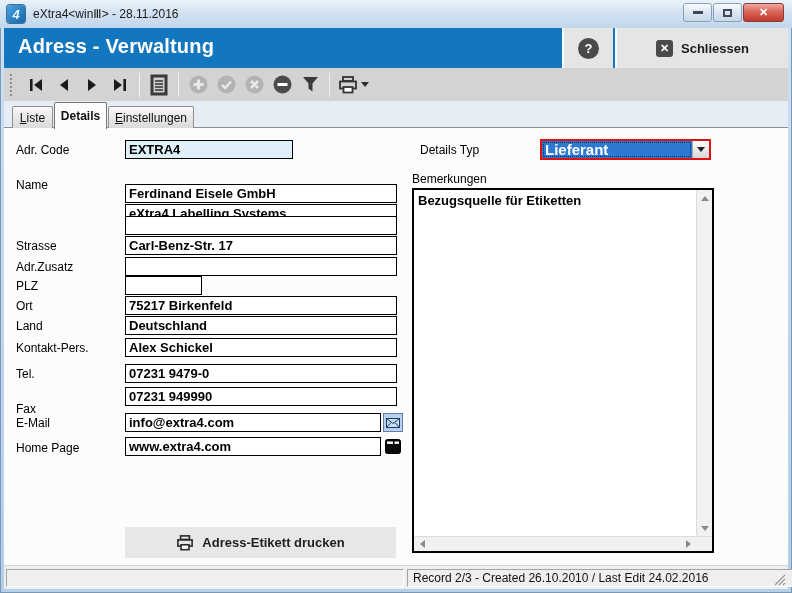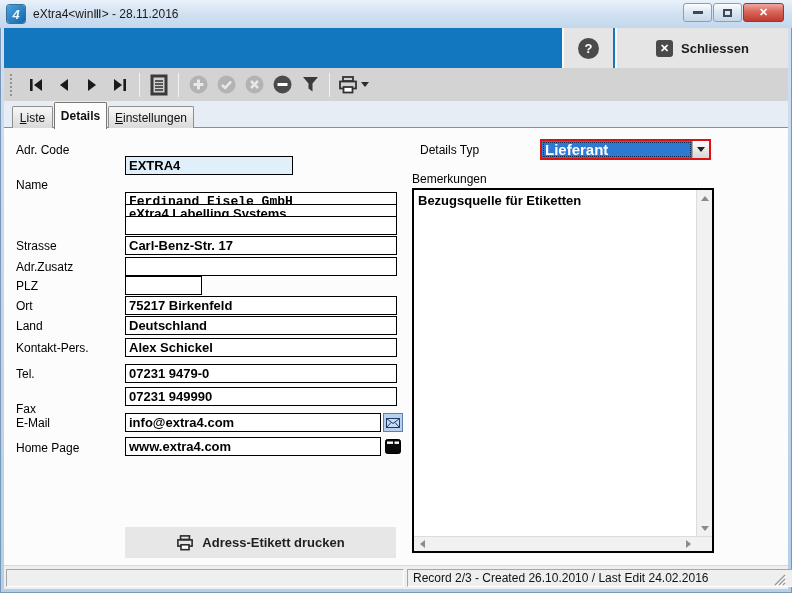--- a/index.html
+++ b/index.html
@@ -110,20 +110,21 @@
       <div class="wbtn">
           <span class="maxglyph"></span>
         </div>
       <div class="wbtn close">
           <span>✕</span>
         </div>
     </div>
   </div>
 
   <div class="header">
+    <div class="htitle">Adress - Verwaltung</div>
     <div class="hbtn help">
       <div class="qcircle">?</div>
     </div>
     <div class="hbtn schliessen">
       <div class="xsquare">✕</div>
       <div class="lbl">Schliessen</div>
     </div>
   </div>
 
   <div class="toolbar">
@@ -210,32 +211,32 @@
         <span><span class="accel">E</span><span>instellungen</span></span>
       </div>
     <div class="tab active t-details">
         <span><span class="accel"></span><span>Details</span></span>
       </div>
   </div>
 
   <div class="form">
 
     <div class="flabel" style="top:15px;">Adr. Code</div>
-    <input class="finput code" style="top: 28px;" value="EXTRA4">
+    <input class="finput code" style="top: 12px;" value="EXTRA4">
 
     <div class="typlabel" style="top:15px;left:416px;">Details Typ</div>
     <div class="combo" style="top:11px;">
       <div class="combo-val">Lieferant</div>
       <div class="combo-btn">
           <span class="dar"></span>
         </div>
     </div>
 
     <div class="flabel" style="top:50px;">Name</div>
-    <input class="finput" style="top: 64px; font-family: Liberation Mono, monospace;" value="Ferdinand Eisele GmbH">
+    <input class="finput" style="top: 56px;" value="Ferdinand Eisele GmbH">
     <input class="finput" style="top: 76px;" value="eXtra4 Labelling Systems">
     <input class="finput" style="top: 88px;" value="">
 
     <div class="flabel" style="top:111px;">Strasse</div>
     <input class="finput" style="top: 108px;" value="Carl-Benz-Str. 17">
 
     <div class="flabel" style="top:132px;">Adr.Zusatz</div>
     <input class="finput" style="top: 129px;" value="">
 
     <div class="flabel" style="top:151px;">PLZ</div>

